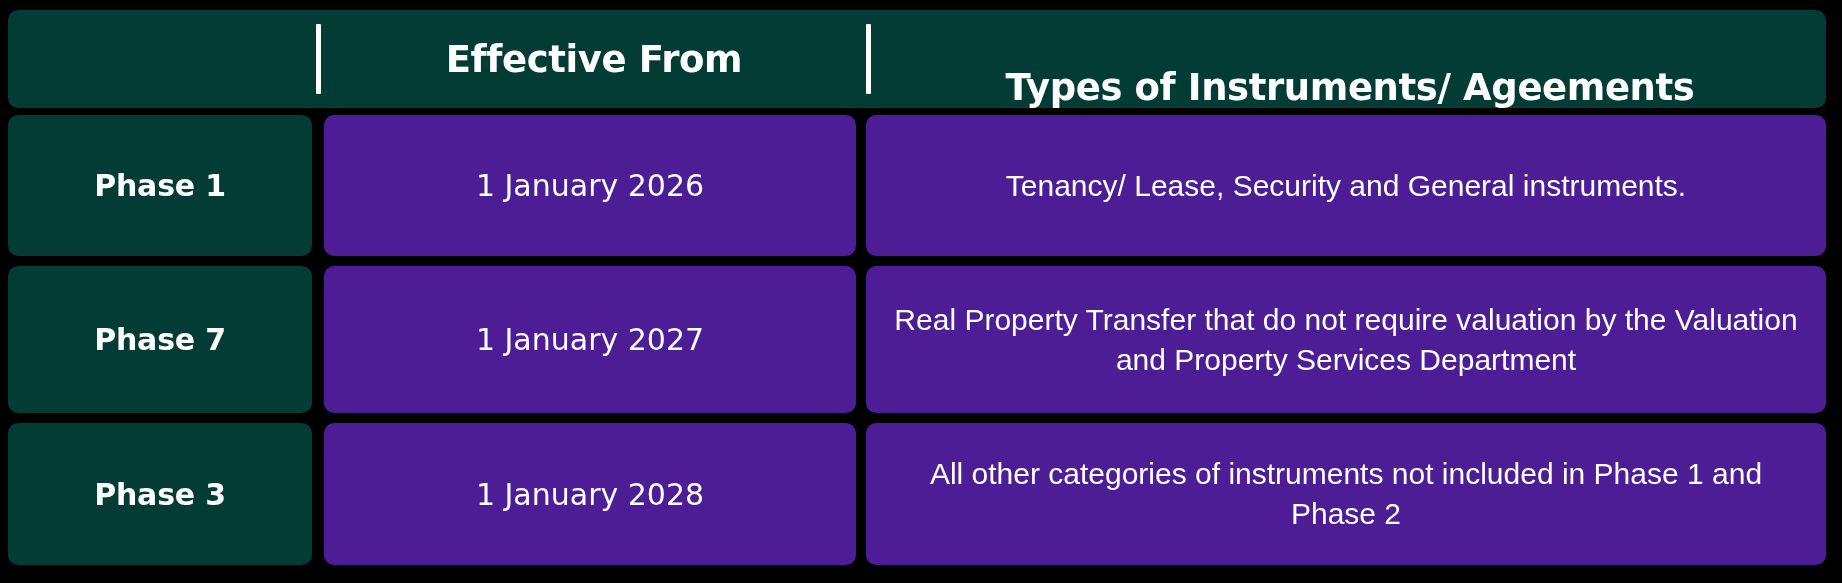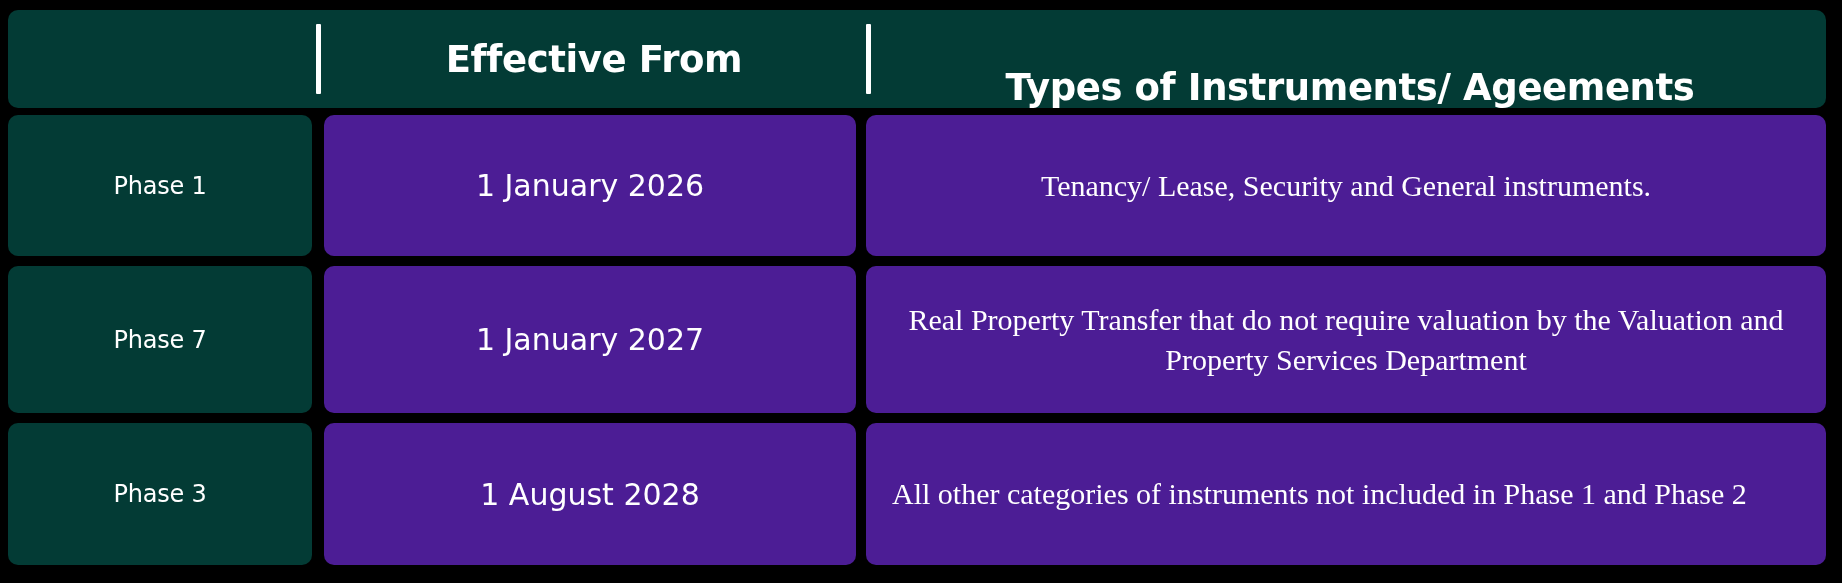--- a/index.html
+++ b/index.html
@@ -70,35 +70,35 @@
     display: flex;
     align-items: center;
     color: #ffffff;
   }
   .cell-dark  { background: #033B35; }
   .cell-teal  { background: #4c1d95; }
 
   .cell-phase {
     justify-content: center;
     font-family: "DejaVu Sans", sans-serif;
-    font-weight: normal;
-    font-size: 24px;
+    font-weight: bold;
+    font-size: 30px;
     letter-spacing: -0.2px;
     white-space: nowrap;
   }
   .cell-date {
     justify-content: center;
     font-family: "DejaVu Sans", sans-serif;
     font-weight: normal;
     font-size: 30px;
     letter-spacing: 0px;
     white-space: nowrap;
   }
   .cell-desc {
-    font-family: Liberation Serif, serif;
+    font-family: Liberation Sans, sans-serif;
     font-weight: normal;
     font-size: 30px;
     line-height: 1.33;
     padding: 0 26px;
   }
   .cell-desc.center { justify-content: center; text-align: center; }
   .cell-desc.left   { justify-content: flex-start; text-align: center; }
 
   
   .col1 { left: 8px;   width: 304px; }
@@ -128,16 +128,16 @@
 
   <div class="cell cell-dark cell-phase col1 row1">Phase 1</div>
   <div class="cell cell-teal cell-date col2 row1">1 January 2026</div>
   <div class="cell cell-teal cell-desc center col3 row1">Tenancy/ Lease, Security and General instruments.</div>
 
   <div class="cell cell-dark cell-phase col1 row2">Phase 7</div>
   <div class="cell cell-teal cell-date col2 row2">1 January 2027</div>
   <div class="cell cell-teal cell-desc center col3 row2">Real Property Transfer that do not require valuation by the Valuation and Property Services Department</div>
 
   <div class="cell cell-dark cell-phase col1 row3">Phase 3</div>
-  <div class="cell cell-teal cell-date col2 row3">1 August 2028</div>
+  <div class="cell cell-teal cell-date col2 row3">1 January 2028</div>
   <div class="cell cell-teal cell-desc left col3 row3">All other categories of instruments not included in Phase 1 and Phase 2</div>
 
 </div>
 
 </body></html>

